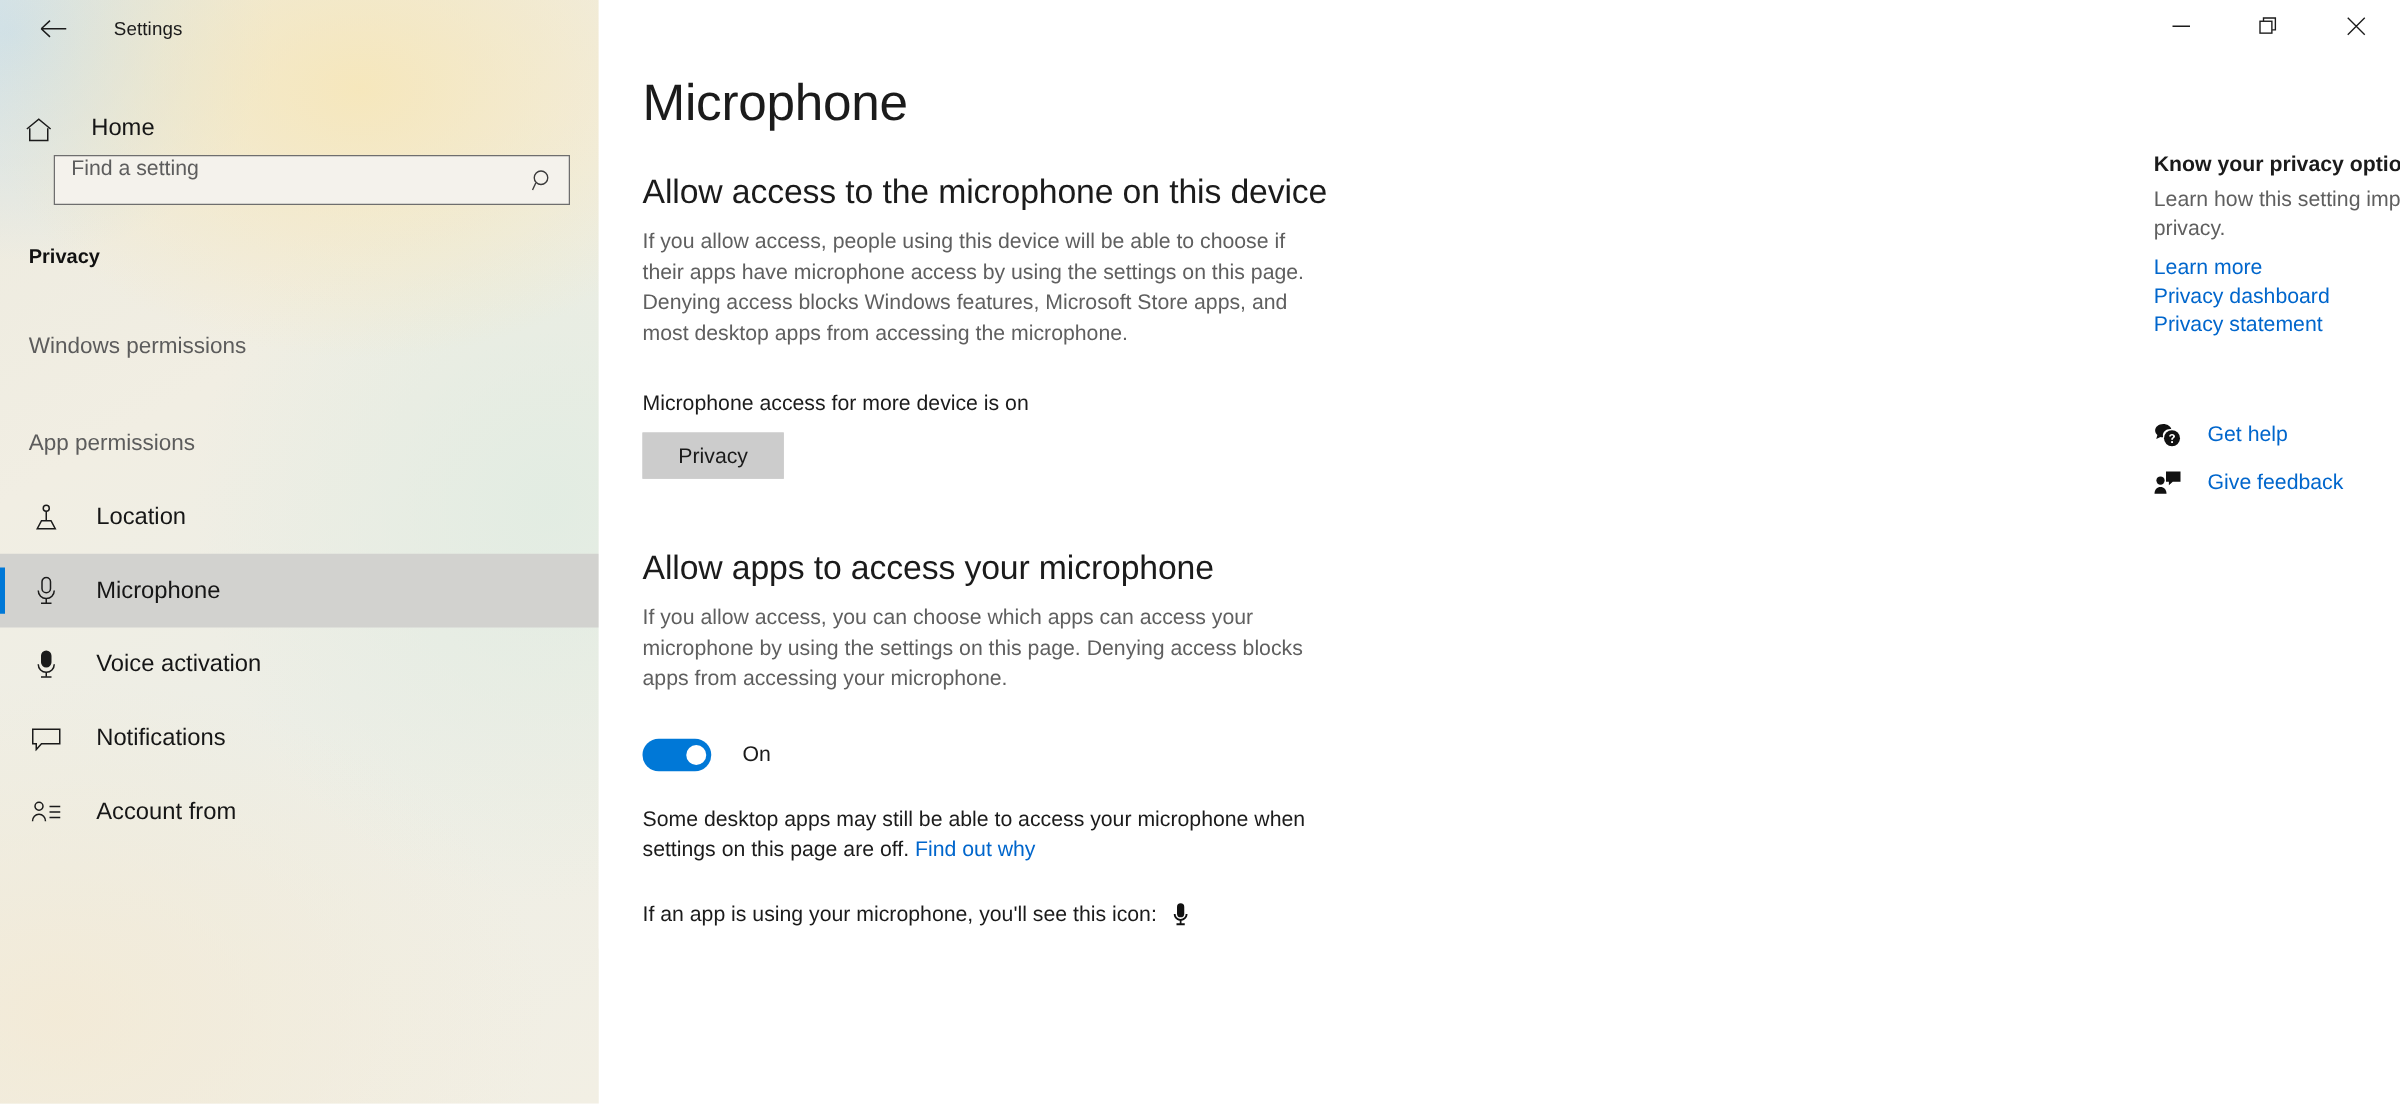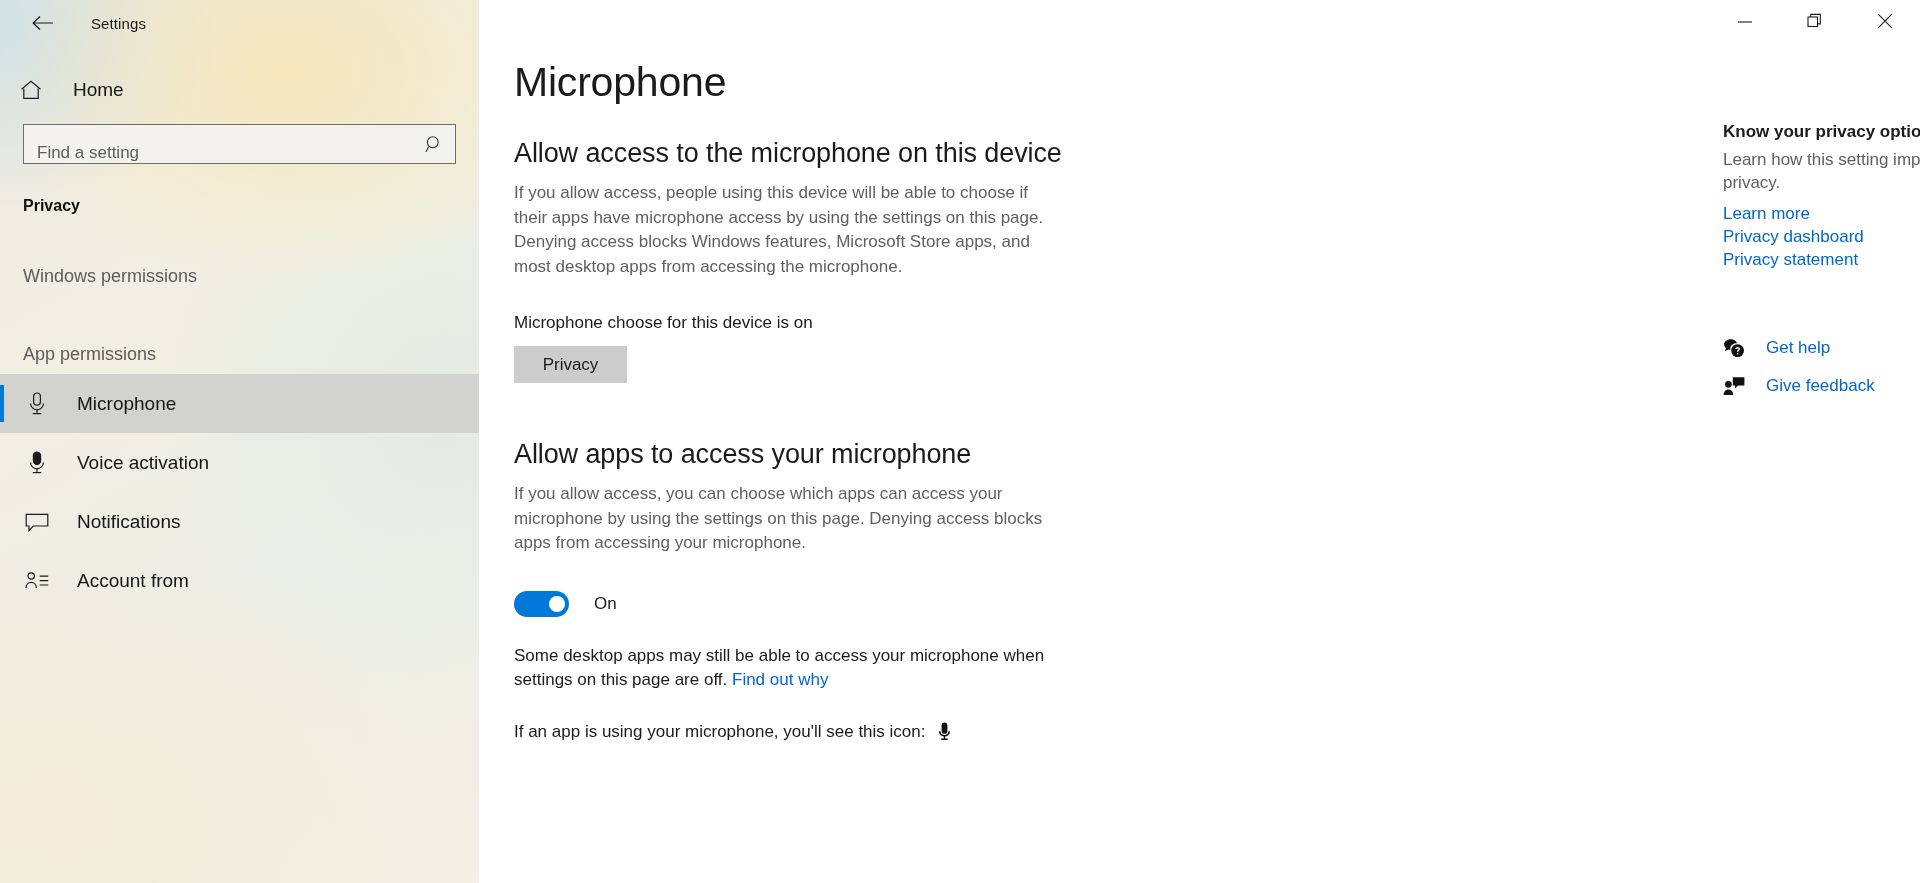--- a/index.html
+++ b/index.html
@@ -38,36 +38,37 @@
   }
   .back-btn svg { display: block; }
   .app-title {
     margin-left: 25px;
     font-size: 15px;
     color: #1b1b1b;
     letter-spacing: .1px;
   }
 
   .home-row {
-    display: flex; align-items: center;
+    display: flex; align-items: flex-end;
     height: 48px;
     padding-left: 20px;
     margin-top: 20px;
   }
   .home-row .ic { width: 40px; display: flex; align-items: center; justify-content: flex-start; color:#1b1b1b;}
   .home-row .lbl { font-size: 19px; color: #161616; margin-left: 13px; }
 
   .search-wrap { padding: 10px 23px 0 23px; }
   .search-box {
     position: relative;
     height: 40px;
     border: 1px solid #6e6e6e;
     background: #f4f2ec;
     display: flex;
-    align-items: flex-end;
+    align-items: flex-start;
+    margin-left: 20px;
   }
   .search-box input {
     flex: 1;
     border: 0; outline: 0; background: transparent;
     font-family: "Liberation Sans", sans-serif;
     font-size: 17px;
     color: #1b1b1b;
     padding: 0 12px 0 13px;
   }
   .search-box input::placeholder { color: #5d5d5d; opacity: 1; }
@@ -305,20 +306,30 @@
         </div>
       </div>
     </div>
 
     <div class="group-head strong" style="margin-top:22px">Privacy</div>
 
     <div class="group-head" style="margin-top:30px">Windows permissions</div>
 
     <div class="group-head" style="margin-top:38px">App permissions</div>
 
+    <div class="nav-item" style="margin-top:10px">
+      <div class="ic">
+        <svg width="22" height="22" viewBox="0 0 22 22" fill="none" stroke="currentColor" stroke-width="1.2">
+          <circle cx="11" cy="3.6" r="2.4"></circle>
+          <path d="M11 6.2v7.4"></path>
+          <path d="M7.2 13.6h7.6l3.4 6.4H3.8z"></path>
+        </svg>
+      </div>
+      <div class="lbl">Location</div>
+    </div>
 
 
     <div class="nav-item selected">
       <div class="ic">
         <svg width="18" height="24" viewBox="0 0 18 24" fill="none" stroke="currentColor" stroke-width="1.2">
           <rect x="5.6" y="1" width="6.8" height="12.2" rx="3.4"></rect>
           <path d="M2.6 11.4c0 3.6 2.8 6.4 6.4 6.4s6.4-2.8 6.4-6.4"></path>
           <path d="M9 17.8v3.6"></path>
           <path d="M4.8 21.6h8.4"></path>
         </svg>
@@ -385,21 +396,21 @@
         </span>
       </div>
     </div>
 
     <div class="content">
       <h1 class="page-title">Microphone</h1>
 
       <h2 class="section-title">Allow access to the microphone on this device</h2>
       <p class="body">If you allow access, people using this device will be able to choose if their apps have microphone access by using the settings on this page. Denying access blocks Windows features, Microsoft Store apps, and most desktop apps from accessing the microphone.</p>
 
-      <div class="status-line">Microphone choose for this device is on</div>
+      <div class="status-line">Microphone access for more device is on</div>
       <button class="change-btn">Privacy</button>
 
       <div class="section2">
         <h2 class="section-title">Allow apps to access your microphone</h2>
         <p class="body">If you allow access, you can choose which apps can access your microphone by using the settings on this page. Denying access blocks apps from accessing your microphone.</p>
 
         <div class="toggle-row">
           <div class="toggle">
             <div class="knob"></div>
           </div>

